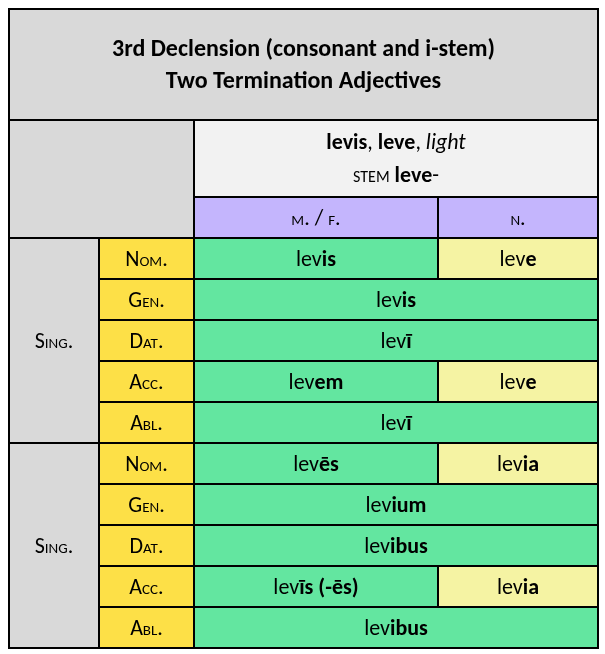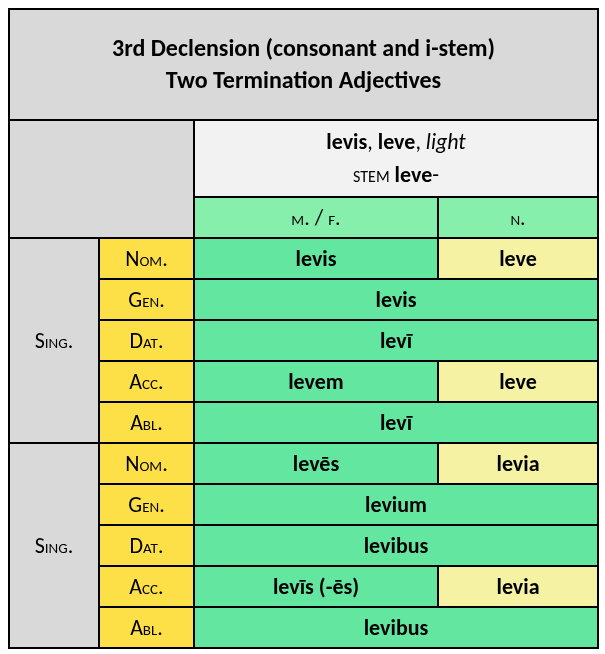--- a/index.html
+++ b/index.html
@@ -36,39 +36,39 @@
     font-size: 22px;
     line-height: 1.4;
   }
   .header-word .stem-label {
     font-variant: small-caps;
     font-size: 23px;
   }
   .header-word .bold { font-weight: bold; }
   .header-word .ital { font-style: italic; }
   .gender-header {
-    background: #86efac;
+    background: #c4b5fd;
     font-size: 20px;
   }
   .smallcaps {
     font-variant: small-caps;
   }
   .number-cell {
     background: #d9d9d9;
     font-size: 22px;
   }
   .case-cell {
     background: #fde047;
     text-align: left;
     padding-left: 12px;
     font-size: 22px;
   }
   .green { background: #63e6a0; }
   .yellow { background: #f5f3a3; }
-  .form-cell .stem { font-weight: bold; }
+  .form-cell .stem { font-weight: normal; }
   .form-cell .ending { font-weight: bold; margin-top: 33px; }
   col.c1 { width: 90px; }
   col.c2 { width: 95px; }
   col.c3 { width: 244px; }
   col.c4 { width: 160px; }
 </style>
 </head>
 <body>
 
 <table class="table">

